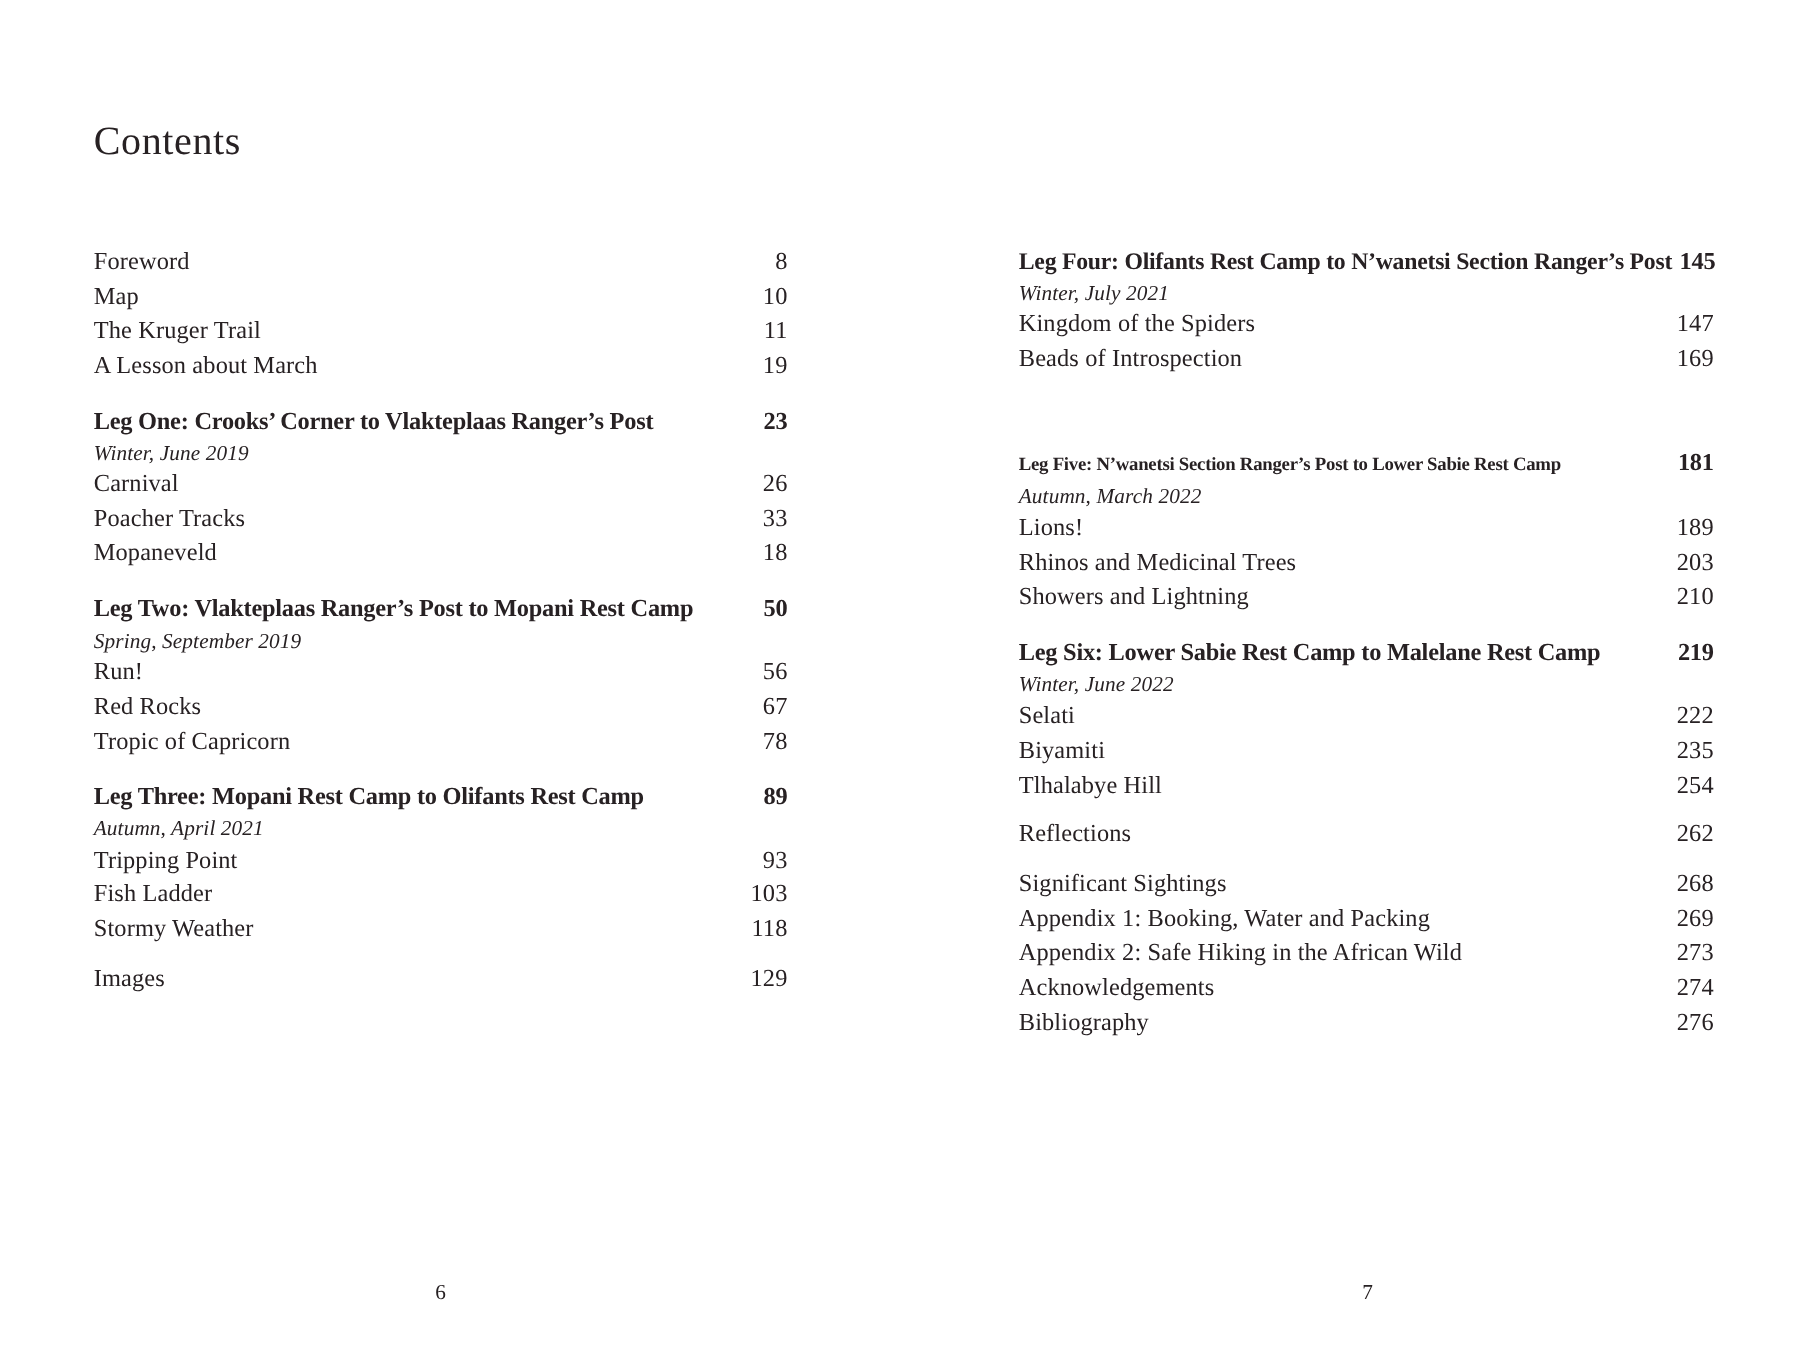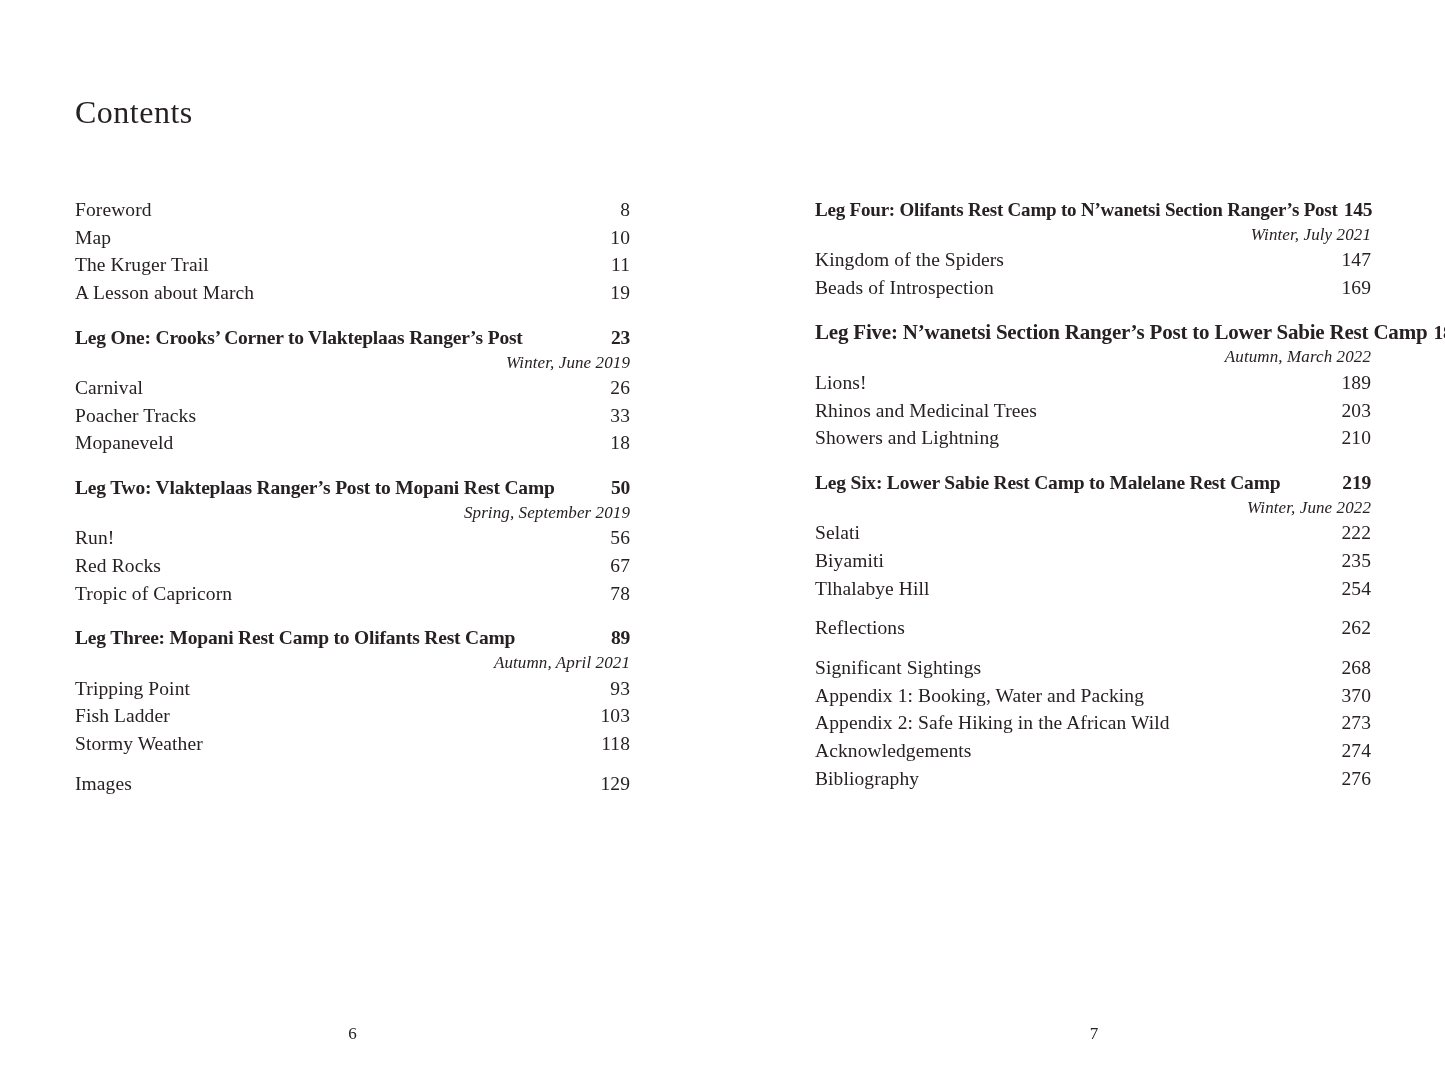--- a/index.html
+++ b/index.html
@@ -43,21 +43,20 @@
   .toc-row .pagenum { white-space: nowrap; text-align: right; }
 
   .toc-row.heading {
     font-weight: 700;
     letter-spacing: -0.2px;
   }
   .toc-row.season {
     font-style: italic;
     font-size: 17px;
     line-height: 22.5px;
-    justify-content: flex-end;
   }
   .folio {
     position: absolute;
     top: 1024px;
     width: 555px;
     text-align: center;
     font-size: 17px;
     color: var(--ink, #272123);
   }
   .folio-left  { left: 75px; }
@@ -191,21 +190,21 @@
           <span class="pagenum">147</span>
         </div>
         <div class="toc-row entry">
           <span class="label">Beads of Introspection</span>
           <span class="fill"></span>
           <span class="pagenum">169</span>
         </div>
       </div>
       <div class="toc-block gap-normal">
         <div class="toc-row heading">
-          <span class="label" style="font-size: 21px;">Leg Five: N’wanetsi Section Ranger’s Post to Lower Sabie Rest Camp</span>
+          <span class="label" style="font-size: 15px; margin-top: 40px;">Leg Five: N’wanetsi Section Ranger’s Post to Lower Sabie Rest Camp</span>
           <span class="fill"></span>
           <span class="pagenum">181</span>
         </div>
         <div class="toc-row season">
           <span class="label">Autumn, March 2022</span>
         </div>
         <div class="toc-row entry">
           <span class="label">Lions!</span>
           <span class="fill"></span>
           <span class="pagenum">189</span>
@@ -255,21 +254,21 @@
       </div>
       <div class="toc-block gap-large">
         <div class="toc-row entry">
           <span class="label">Significant Sightings</span>
           <span class="fill"></span>
           <span class="pagenum">268</span>
         </div>
         <div class="toc-row entry">
           <span class="label">Appendix 1: Booking, Water and Packing</span>
           <span class="fill"></span>
-          <span class="pagenum">370</span>
+          <span class="pagenum">269</span>
         </div>
         <div class="toc-row entry">
           <span class="label">Appendix 2: Safe Hiking in the African Wild</span>
           <span class="fill"></span>
           <span class="pagenum">273</span>
         </div>
         <div class="toc-row entry">
           <span class="label">Acknowledgements</span>
           <span class="fill"></span>
           <span class="pagenum">274</span>

